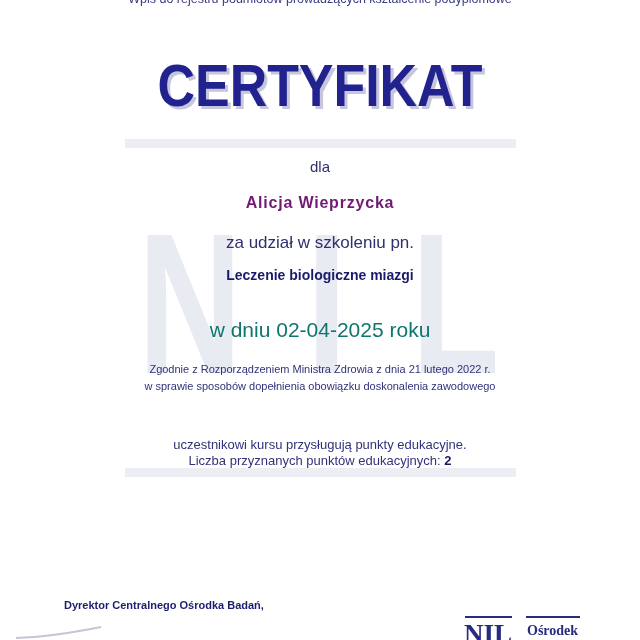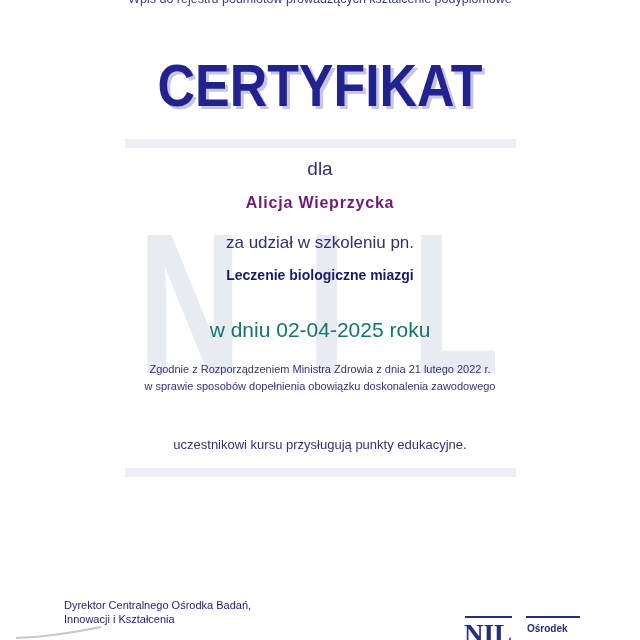--- a/index.html
+++ b/index.html
@@ -5,52 +5,52 @@
   html, body { margin:0; padding:0; background:#ffffff; }
   body { width:640px; height:640px; font-family:"Liberation Sans", sans-serif; }
   .page { position:relative; width:640px; height:640px; overflow:hidden; background:#ffffff; }
 
   .center { position:absolute; left:0; right:0; text-align:center; z-index:2; }
 
   .registry   { top:-9px; font-size:12.5px; line-height:16px; color:#3a3a85; }
   .title      { top:57px; font-size:59px; font-weight:bold; color:#22228e;
                 transform:scaleX(0.88); transform-origin:50% 50%;
                 text-shadow:3.5px 3px 0 #c6c6de; line-height:1; white-space:nowrap; }
-  .dla        { top:158px; font-size:19px; color:#30306f; }
+  .dla        { top:158px; font-size:15px; color:#30306f; }
   .name       { top:194px; font-size:16px; font-weight:bold; letter-spacing:0.8px; color:#701a75; }
   .participation { top:233px; font-size:17px; color:#30306f; }
   .course     { top:267px; font-size:14px; font-weight:bold; color:#1a1a6b; }
   .dateline   { top:318px; font-size:21px; color:#0f766e; }
   .legal      { top:361px; font-size:11px; line-height:17px; color:#32327a; }
   .points     { top:437px; font-size:13px; line-height:16px; color:#32327a; }
   .points b   { color:#1a1a6b; }
 
   .divider { position:absolute; left:125px; width:391px; height:9px; background:#eceef4; z-index:1; }
   .divider-top    { top:139px; }
   .divider-bottom { top:468px; }
 
   .watermark { position:absolute; left:138px; top:204px; z-index:0;
                font-size:200px; font-weight:bold; color:#e9ebf2;
                letter-spacing:0.45em; line-height:1; white-space:nowrap;
                transform:scaleX(0.72); transform-origin:left top; user-select:none; }
 
   .signature { position:absolute; left:64px; top:599px; z-index:2;
-               font-size:11px; font-weight:normal; line-height:13.5px; color:#1d1d70; }
+               font-size:11px; font-weight:bold; line-height:13.5px; color:#1d1d70; }
 
   .swoosh { position:absolute; left:16px; top:622px; z-index:1; }
 
   .logo-rule { position:absolute; top:616px; height:2px; background:#272c7d; z-index:2; }
   .logo-rule-left  { left:465px; width:47px; }
   .logo-rule-right { left:526px; width:54px; }
   .logo-acronym { position:absolute; left:464px; top:621px; z-index:2;
                   font-family:"Liberation Serif", serif; font-weight:bold;
                   font-size:27px; line-height:1; color:#272c7d; }
   .logo-caption { position:absolute; left:527px; top:623px; z-index:2;
-                  font-family:Liberation Sans, sans-serif; font-weight:bold;
-                  font-size:10px; color:#272c7d; }
+                  font-family:Liberation Serif, serif; font-weight:bold;
+                  font-size:14px; color:#272c7d; }
 </style>
 </head>
 <body>
 
 <div class="page">
 
   <div class="watermark">NIL</div>
 
   <div class="center registry">
     <div>Wpis do rejestru podmiotów prowadzących kształcenie podyplomowe</div>
@@ -70,31 +70,31 @@
 
   <div class="center dateline">w dniu 02-04-2025 roku</div>
 
   <div class="center legal">
     <div>Zgodnie z Rozporządzeniem Ministra Zdrowia z dnia 21 lutego 2022 r.</div>
     <div>w sprawie sposobów dopełnienia obowiązku doskonalenia zawodowego</div>
   </div>
 
   <div class="center points">
     <div>uczestnikowi kursu przysługują punkty edukacyjne.</div>
+    <div><span>Liczba przyznanych punktów edukacyjnych: </span><b>2</b></div>
   </div>
 
   <div class="divider divider-bottom"></div>
 
   <svg class="swoosh" width="90" height="18">
     <path d="M0,16 Q35,15 85,5" stroke="#c3c6d4" stroke-width="2" fill="none"></path>
   </svg>
 
   <div class="signature">
     <div>Dyrektor Centralnego Ośrodka Badań,</div>
-    <div>Innowacji i Kształcenia</div>
   </div>
 
   <div class="logo-rule logo-rule-left"></div>
   <div class="logo-rule logo-rule-right"></div>
   <div class="logo-acronym">NIL</div>
   <div class="logo-caption">Ośrodek</div>
 
 </div>
 
 </body></html>

